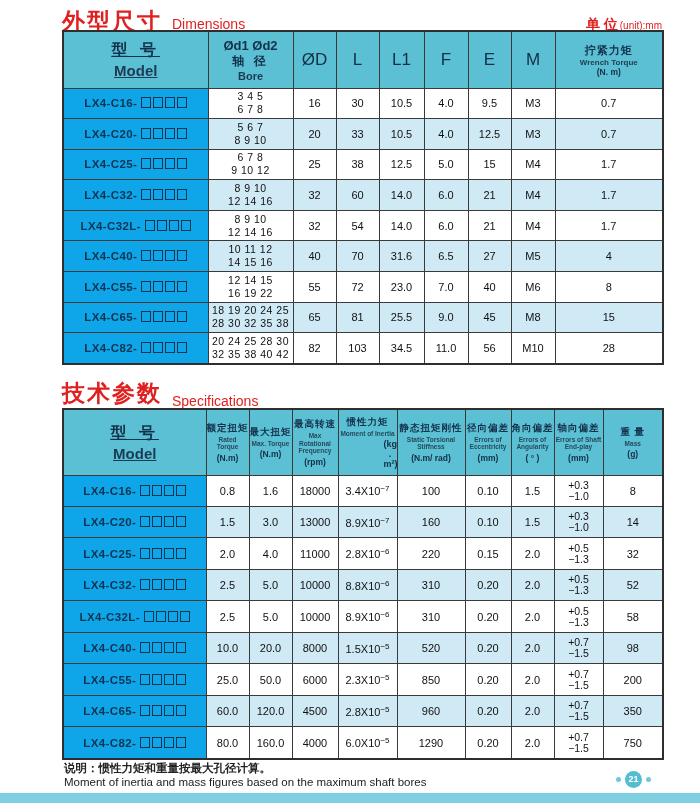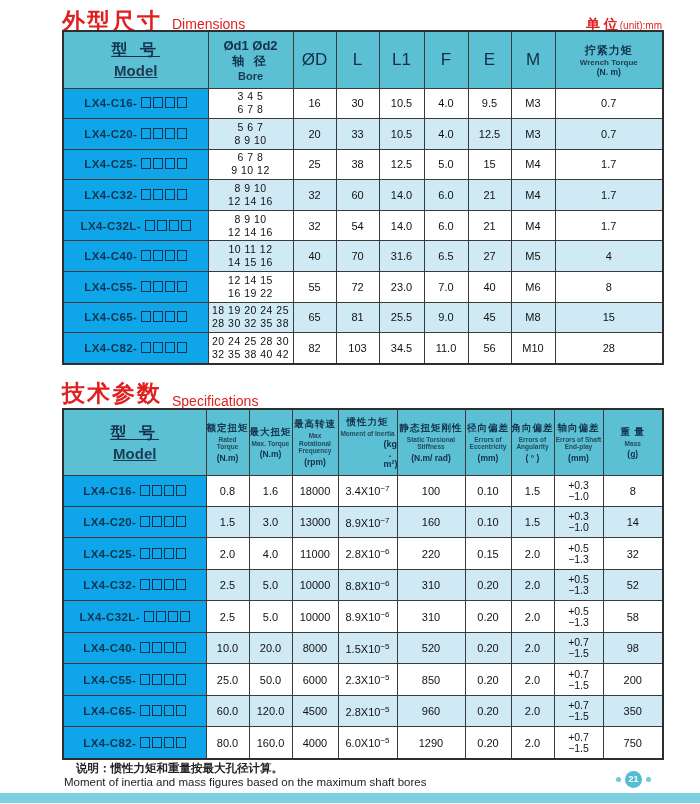--- a/index.html
+++ b/index.html
@@ -47,21 +47,21 @@
        vertical-align:-1px;background:transparent;}
   .boxes{margin-left:2px;}
 
   
   .bore-cell div{line-height:13px;font-size:10.5px;letter-spacing:0.5px;}
   sup{font-size:8px;vertical-align:4px;}
   .endplay-cell div{line-height:11px;font-size:10.5px;}
 
   
   #note{position:absolute;left:64px;top:761px;width:560px;color:#222;}
-  #note .cn{font-size:11.5px;font-weight:bold;line-height:14px;margin-left:12px;}
+  #note .cn{font-size:11.5px;font-weight:bold;line-height:14px;}
   #note .en{font-size:11.5px;line-height:14px;}
 
   
   #badge{position:absolute;left:612px;top:771px;display:flex;align-items:center;}
   .dot{width:5px;height:5px;border-radius:50%;background:#6ec9da;margin:0 4px;}
   .page-circle{width:17px;height:17px;border-radius:50%;background:#54bdd2;color:#fff;
                font-size:9px;font-weight:bold;line-height:17px;text-align:center;}
 
   
   #bottom-bar{position:absolute;left:0;top:793px;width:700px;height:10px;background:#7ed0e0;}

